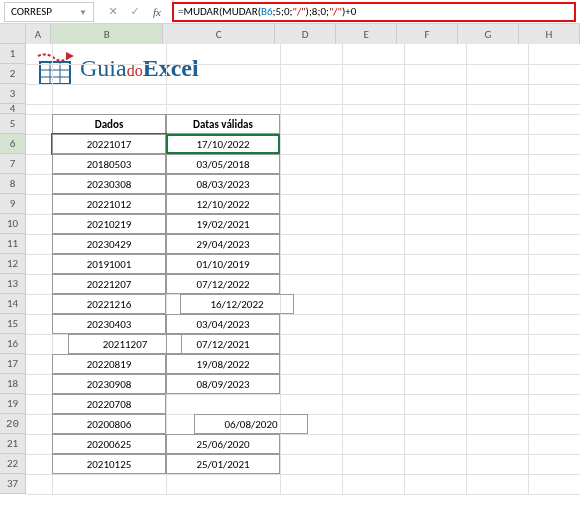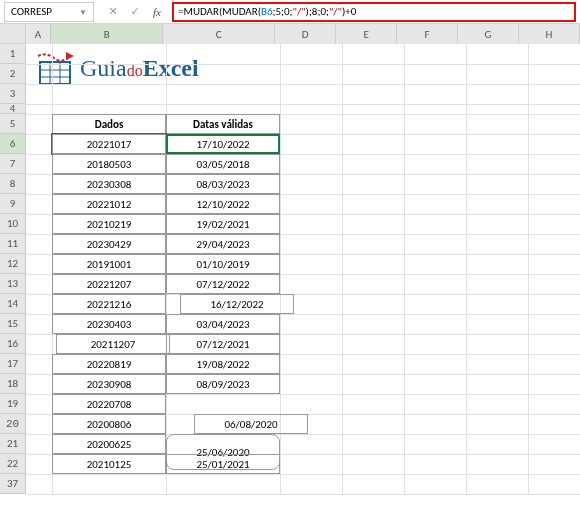--- a/index.html
+++ b/index.html
@@ -163,28 +163,28 @@
         <div class="data-cell bordered" style="left: 26px; top: 190px; width: 114px; height: 20px;">20230429</div>
         <div class="data-cell bordered" style="left: 140px; top: 190px; width: 114px; height: 20px;">29/04/2023</div>
         <div class="data-cell bordered" style="left: 26px; top: 210px; width: 114px; height: 20px;">20191001</div>
         <div class="data-cell bordered" style="left: 140px; top: 210px; width: 114px; height: 20px;">01/10/2019</div>
         <div class="data-cell bordered" style="left: 26px; top: 230px; width: 114px; height: 20px;">20221207</div>
         <div class="data-cell bordered" style="left: 140px; top: 230px; width: 114px; height: 20px;">07/12/2022</div>
         <div class="data-cell bordered" style="left: 26px; top: 250px; width: 114px; height: 20px;">20221216</div>
         <div class="data-cell bordered" style="left: 154px; top: 250px; width: 114px; height: 20px;">16/12/2022</div>
         <div class="data-cell bordered" style="left: 26px; top: 270px; width: 114px; height: 20px;">20230403</div>
         <div class="data-cell bordered" style="left: 140px; top: 270px; width: 114px; height: 20px;">03/04/2023</div>
-        <div class="data-cell bordered" style="left: 30px; top: 290px; width: 114px; height: 20px;">20211207</div>
+        <div class="data-cell bordered" style="left: 42px; top: 290px; width: 114px; height: 20px;">20211207</div>
         <div class="data-cell bordered" style="left: 140px; top: 290px; width: 114px; height: 20px;">07/12/2021</div>
         <div class="data-cell bordered" style="left: 26px; top: 310px; width: 114px; height: 20px;">20220819</div>
         <div class="data-cell bordered" style="left: 140px; top: 310px; width: 114px; height: 20px;">19/08/2022</div>
         <div class="data-cell bordered" style="left: 26px; top: 330px; width: 114px; height: 20px;">20230908</div>
         <div class="data-cell bordered" style="left: 140px; top: 330px; width: 114px; height: 20px;">08/09/2023</div>
         <div class="data-cell bordered" style="left: 26px; top: 350px; width: 114px; height: 20px;">20220708</div>
         <div class="data-cell bordered" style="left: 26px; top: 370px; width: 114px; height: 20px;">20200806</div>
         <div class="data-cell bordered" style="left: 140px; top: 370px; width: 114px; height: 20px; margin-left: 28px;">06/08/2020</div>
         <div class="data-cell bordered" style="left: 26px; top: 390px; width: 114px; height: 20px;">20200625</div>
-        <div class="data-cell bordered" style="left: 140px; top: 390px; width: 114px; height: 36px; border-radius: 8px;">25/06/2020</div>
+        <div class="data-cell bordered" style="left: 140px; top: 390px; width: 114px; height: 20px;">25/06/2020</div>
         <div class="data-cell bordered" style="left: 26px; top: 410px; width: 114px; height: 20px;">20210125</div>
         <div class="data-cell bordered" style="left: 140px; top: 410px; width: 114px; height: 20px;">25/01/2021</div>
       </div>
   </div>
 </div>
 
 </body></html>

